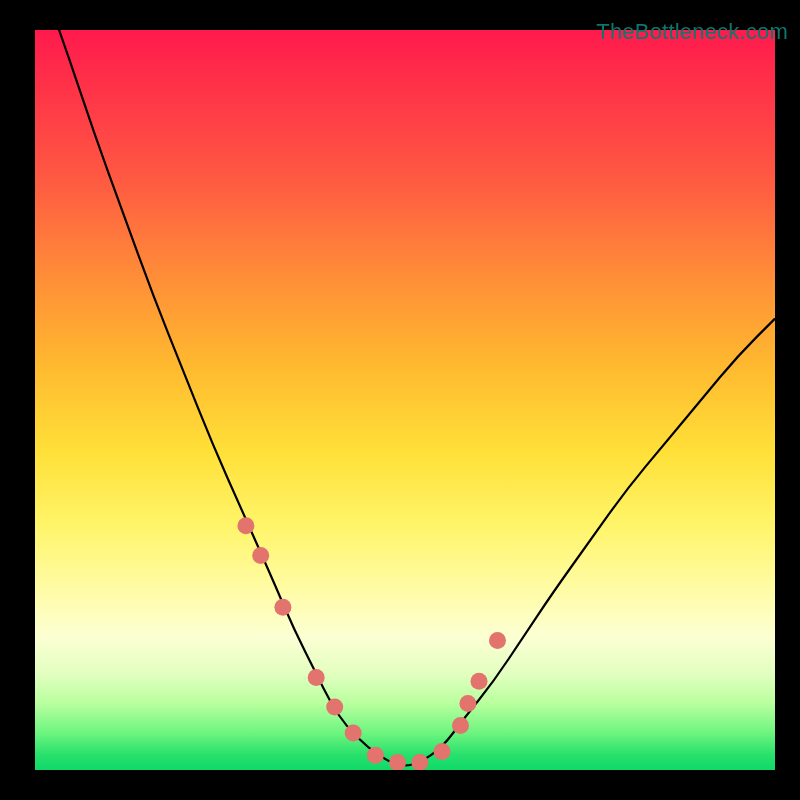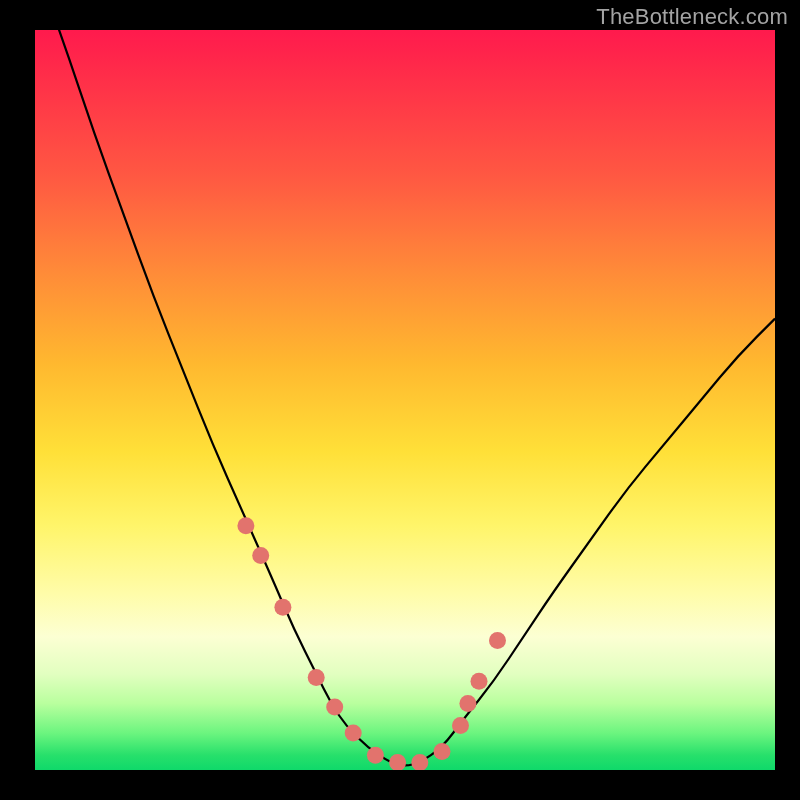--- a/index.html
+++ b/index.html
@@ -54,23 +54,23 @@
   }
   svg.curve {
     position: absolute;
     left: 0;
     top: 0;
     width: 100%;
     height: 100%;
   }
   .watermark {
     position: absolute;
-    top: 4px;
+    top: 19px;
     right: 12px;
-    color: #a3a3a3;
+    color: #0f766e;
     font-size: 22px;
     font-weight: 500;
     letter-spacing: 0.2px;
     background: transparent;
   }
 </style>
 </head>
 <body>
 
 <div class="frame">

